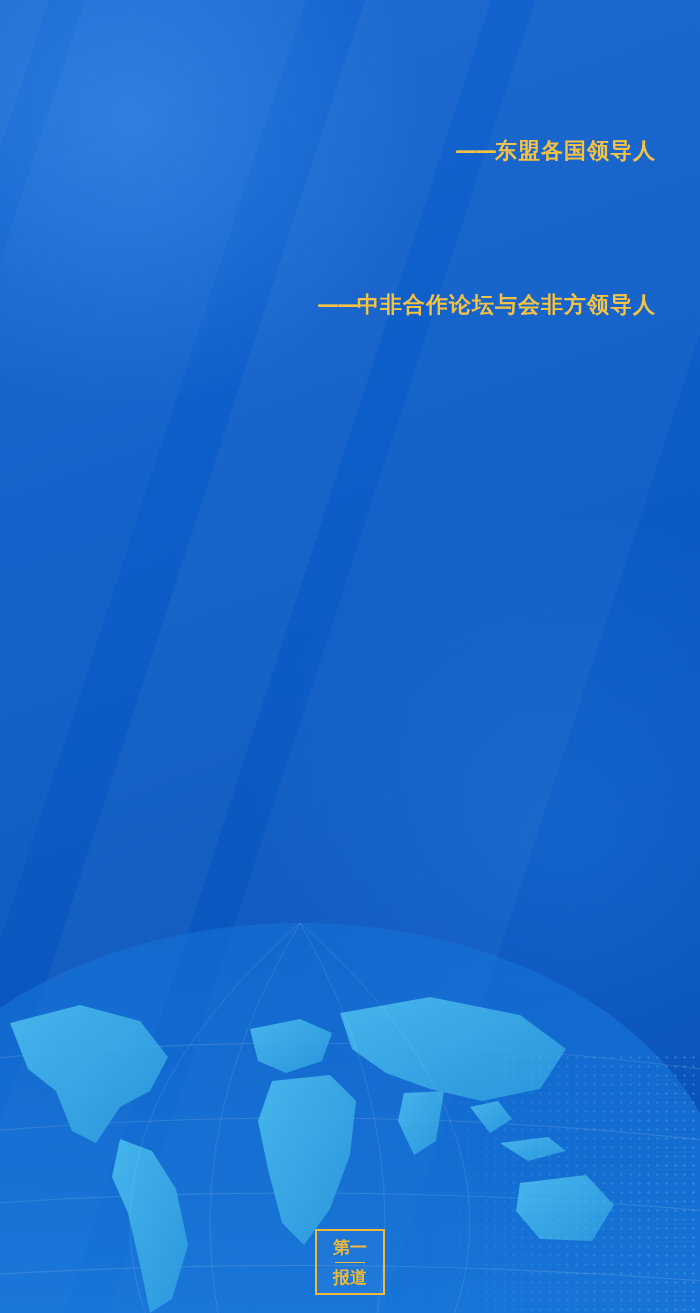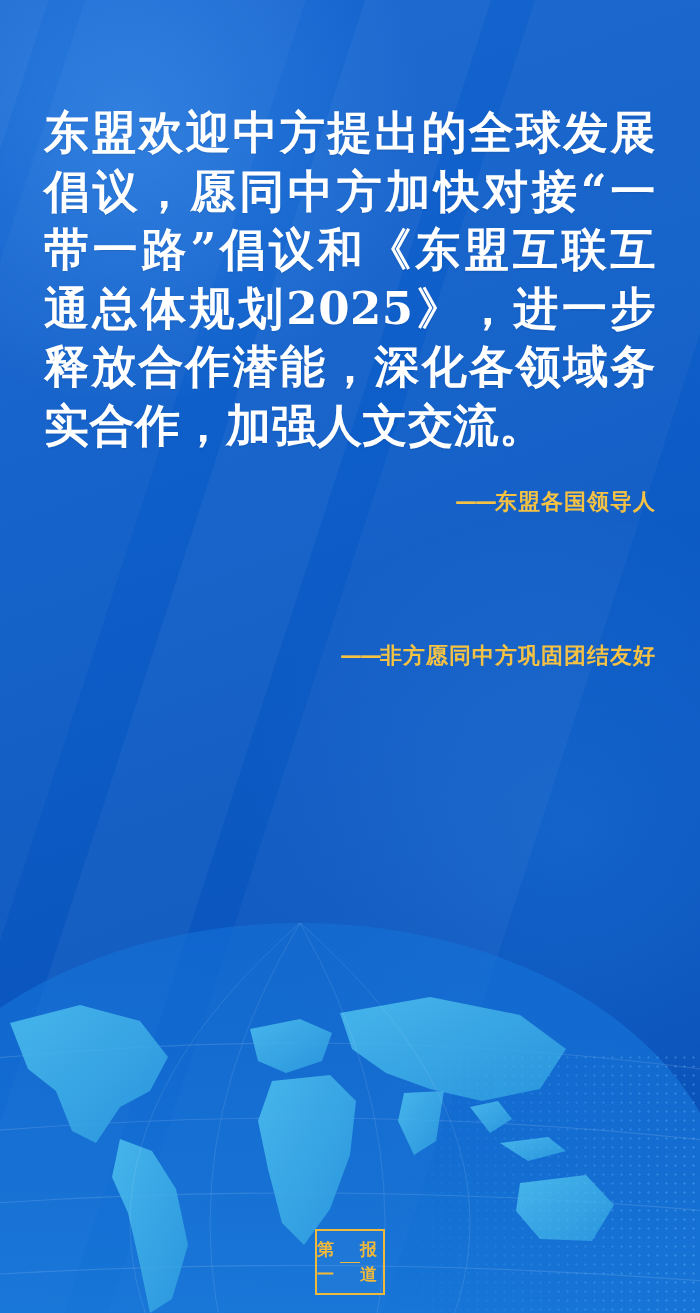--- a/index.html
+++ b/index.html
@@ -103,21 +103,23 @@
   .footer-logo {
     position: absolute;
     left: 50%;
     transform: translateX(-50%);
     bottom: 18px;
     z-index: 6;
     width: 66px;
     height: 62px;
     border: 2px solid #f0b93a;
     display: flex;
+    flex-direction: column;
     align-items: center;
+    justify-content: center;
     background: rgba(255,255,255,0.03);
   }
   .footer-logo span {
     display: block;
     color: #f0b93a;
     font-size: 17px;
     font-weight: 700;
     line-height: 1.45;
     font-family: "DejaVu Sans", "Liberation Sans", sans-serif;
   }
@@ -190,31 +192,30 @@
         <path d="M300 30 Q -40 330 300 630"></path>
         <path d="M300 30 Q 640 330 300 630"></path>
       </g>
     </svg>
     <div class="dotgrid"></div>
   </div>
 
   <div class="content">
 
     <div class="quote-block">
-      <div class="quote-text">东盟欢迎中方提出的全球发展倡议，愿同中方加快对接“一带一路”倡议和《东盟互联互通总体规划2025》，进一步释放合作潜能，深化各领域务实合作，加强人文交流。</div>
       <div class="attribution">
         <span class="dash">——</span><span>东盟各国领导人</span>
       </div>
     </div>
 
     <div class="gap"></div>
 
     <div class="quote-block">
       <div class="attribution">
-        <span class="dash">——</span><span>非方愿同中方巩固团结友好</span>
+        <span class="dash">——</span><span>中非合作论坛与会非方领导人</span>
       </div>
     </div>
 
   </div>
 
   <div class="footer-logo">
     <span>第一</span>
     <div class="rule"></div>
     <span>报道</span>
   </div>

